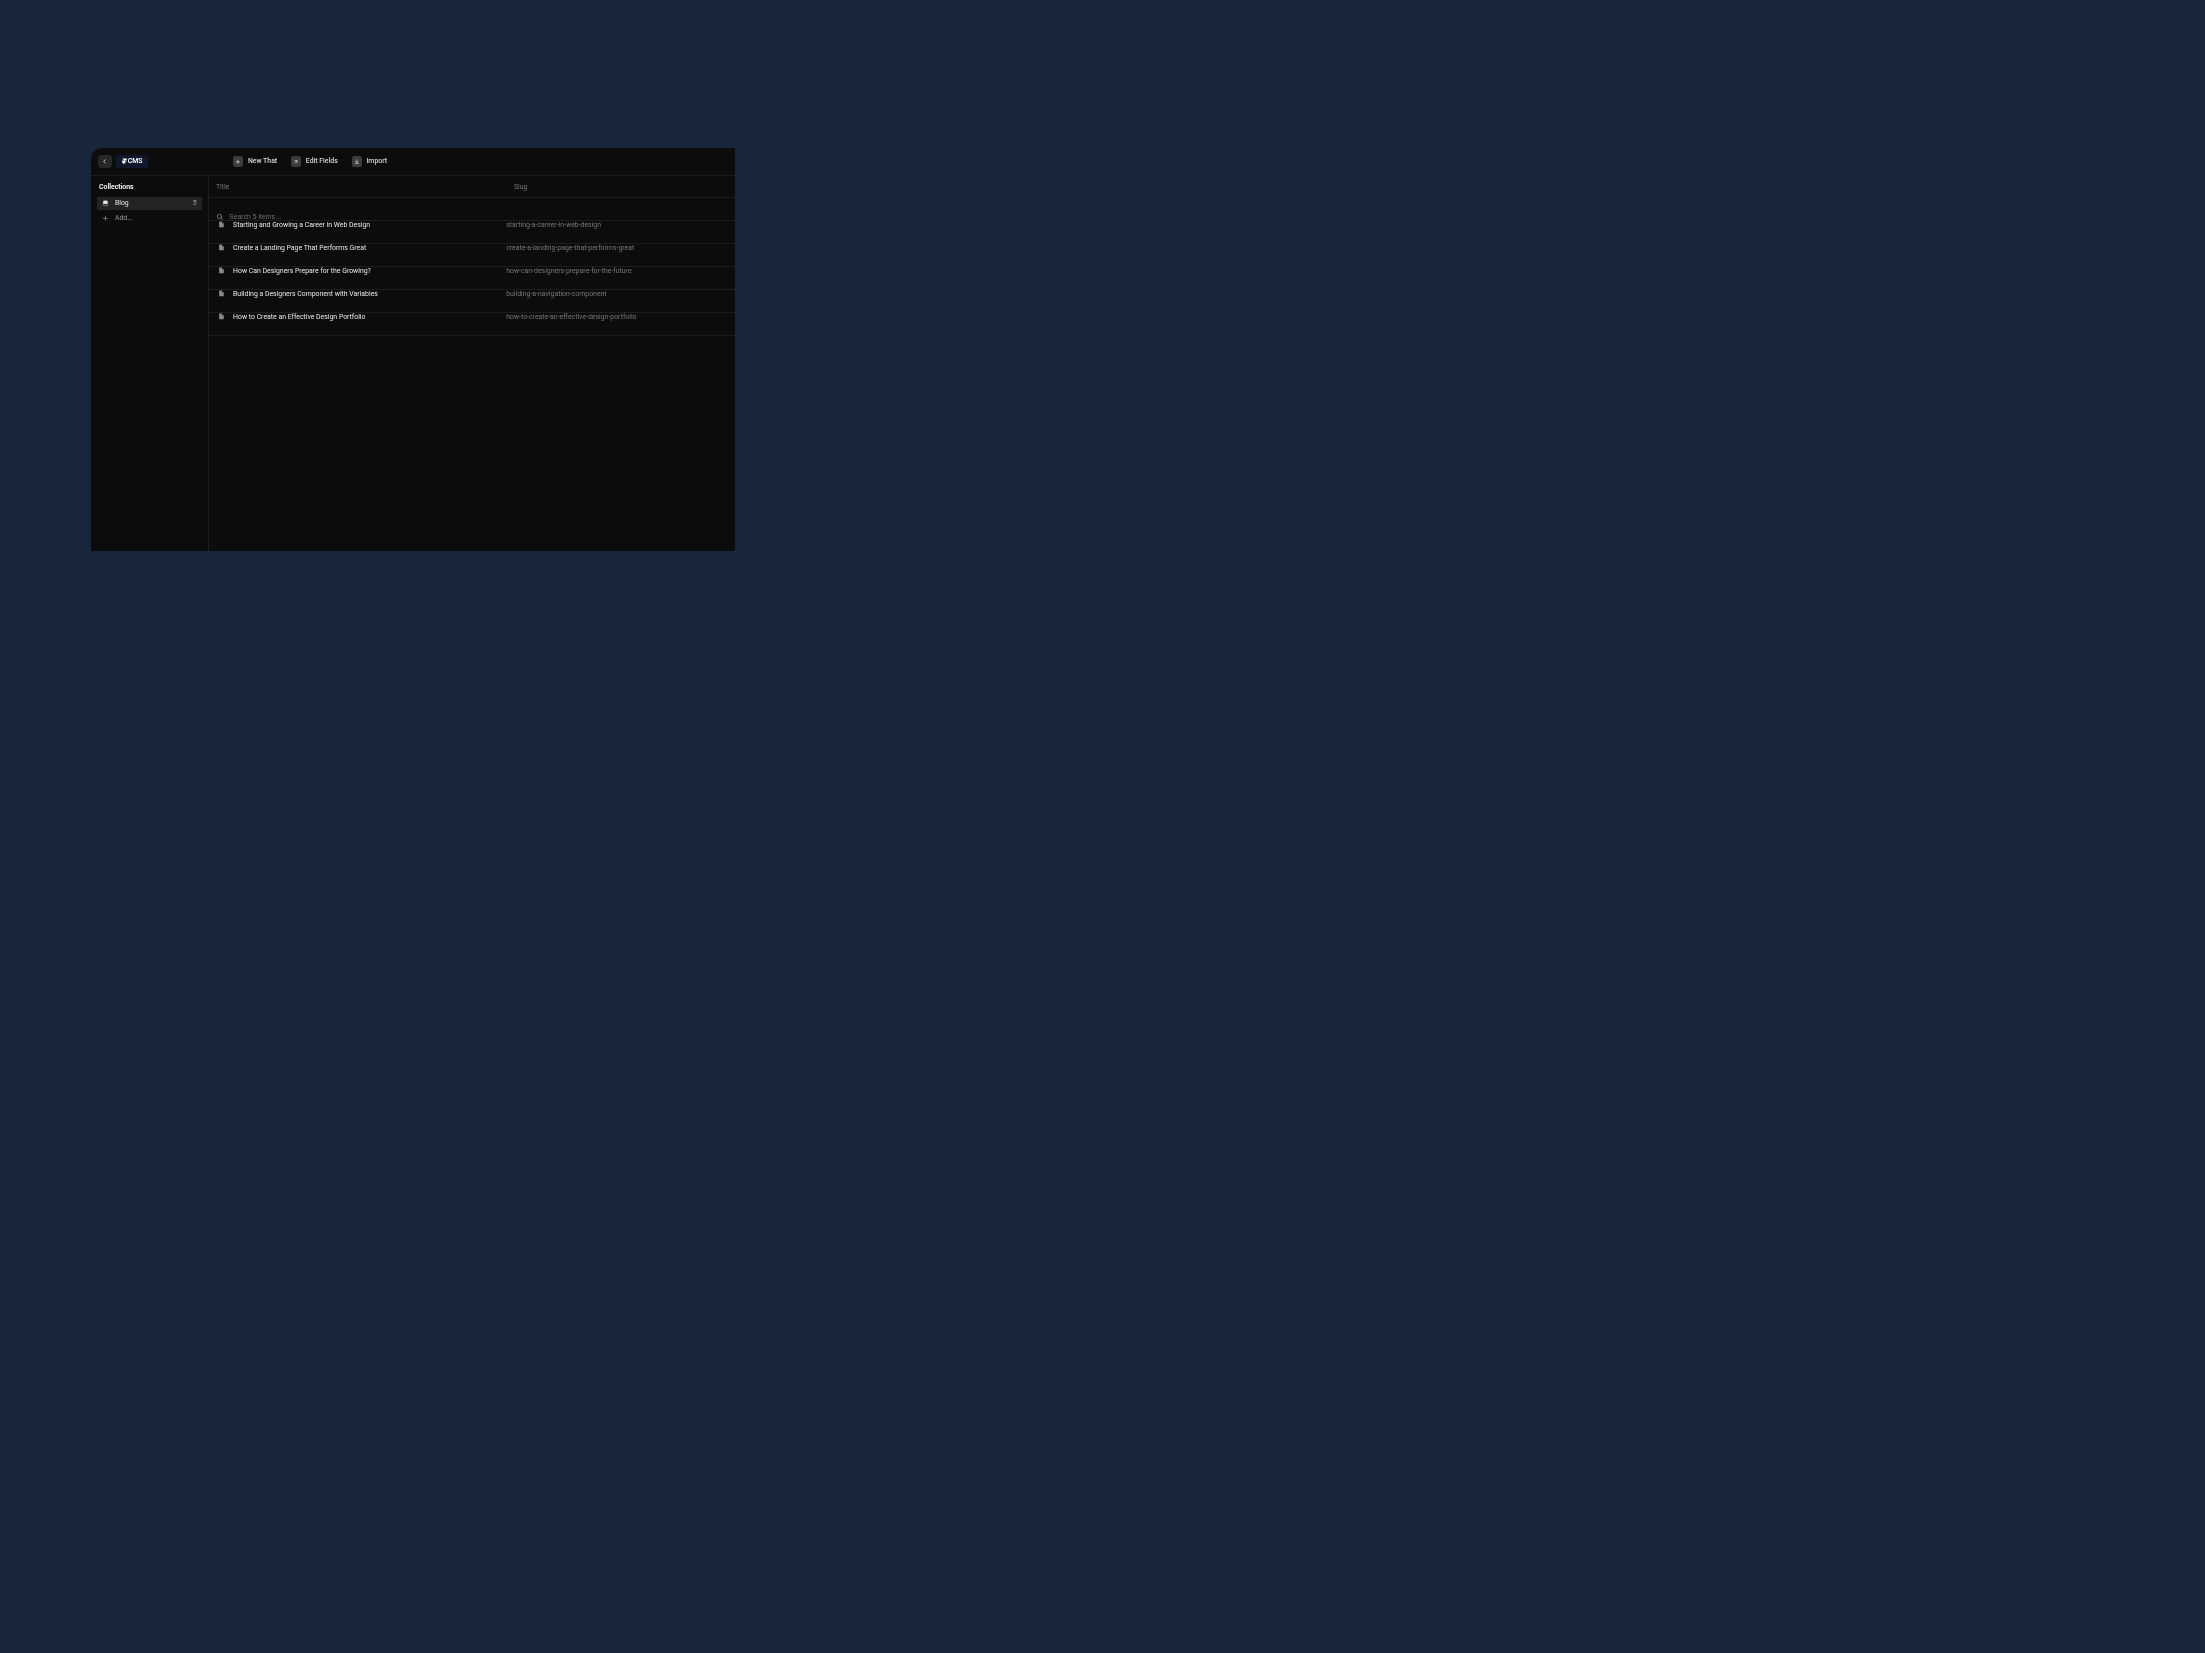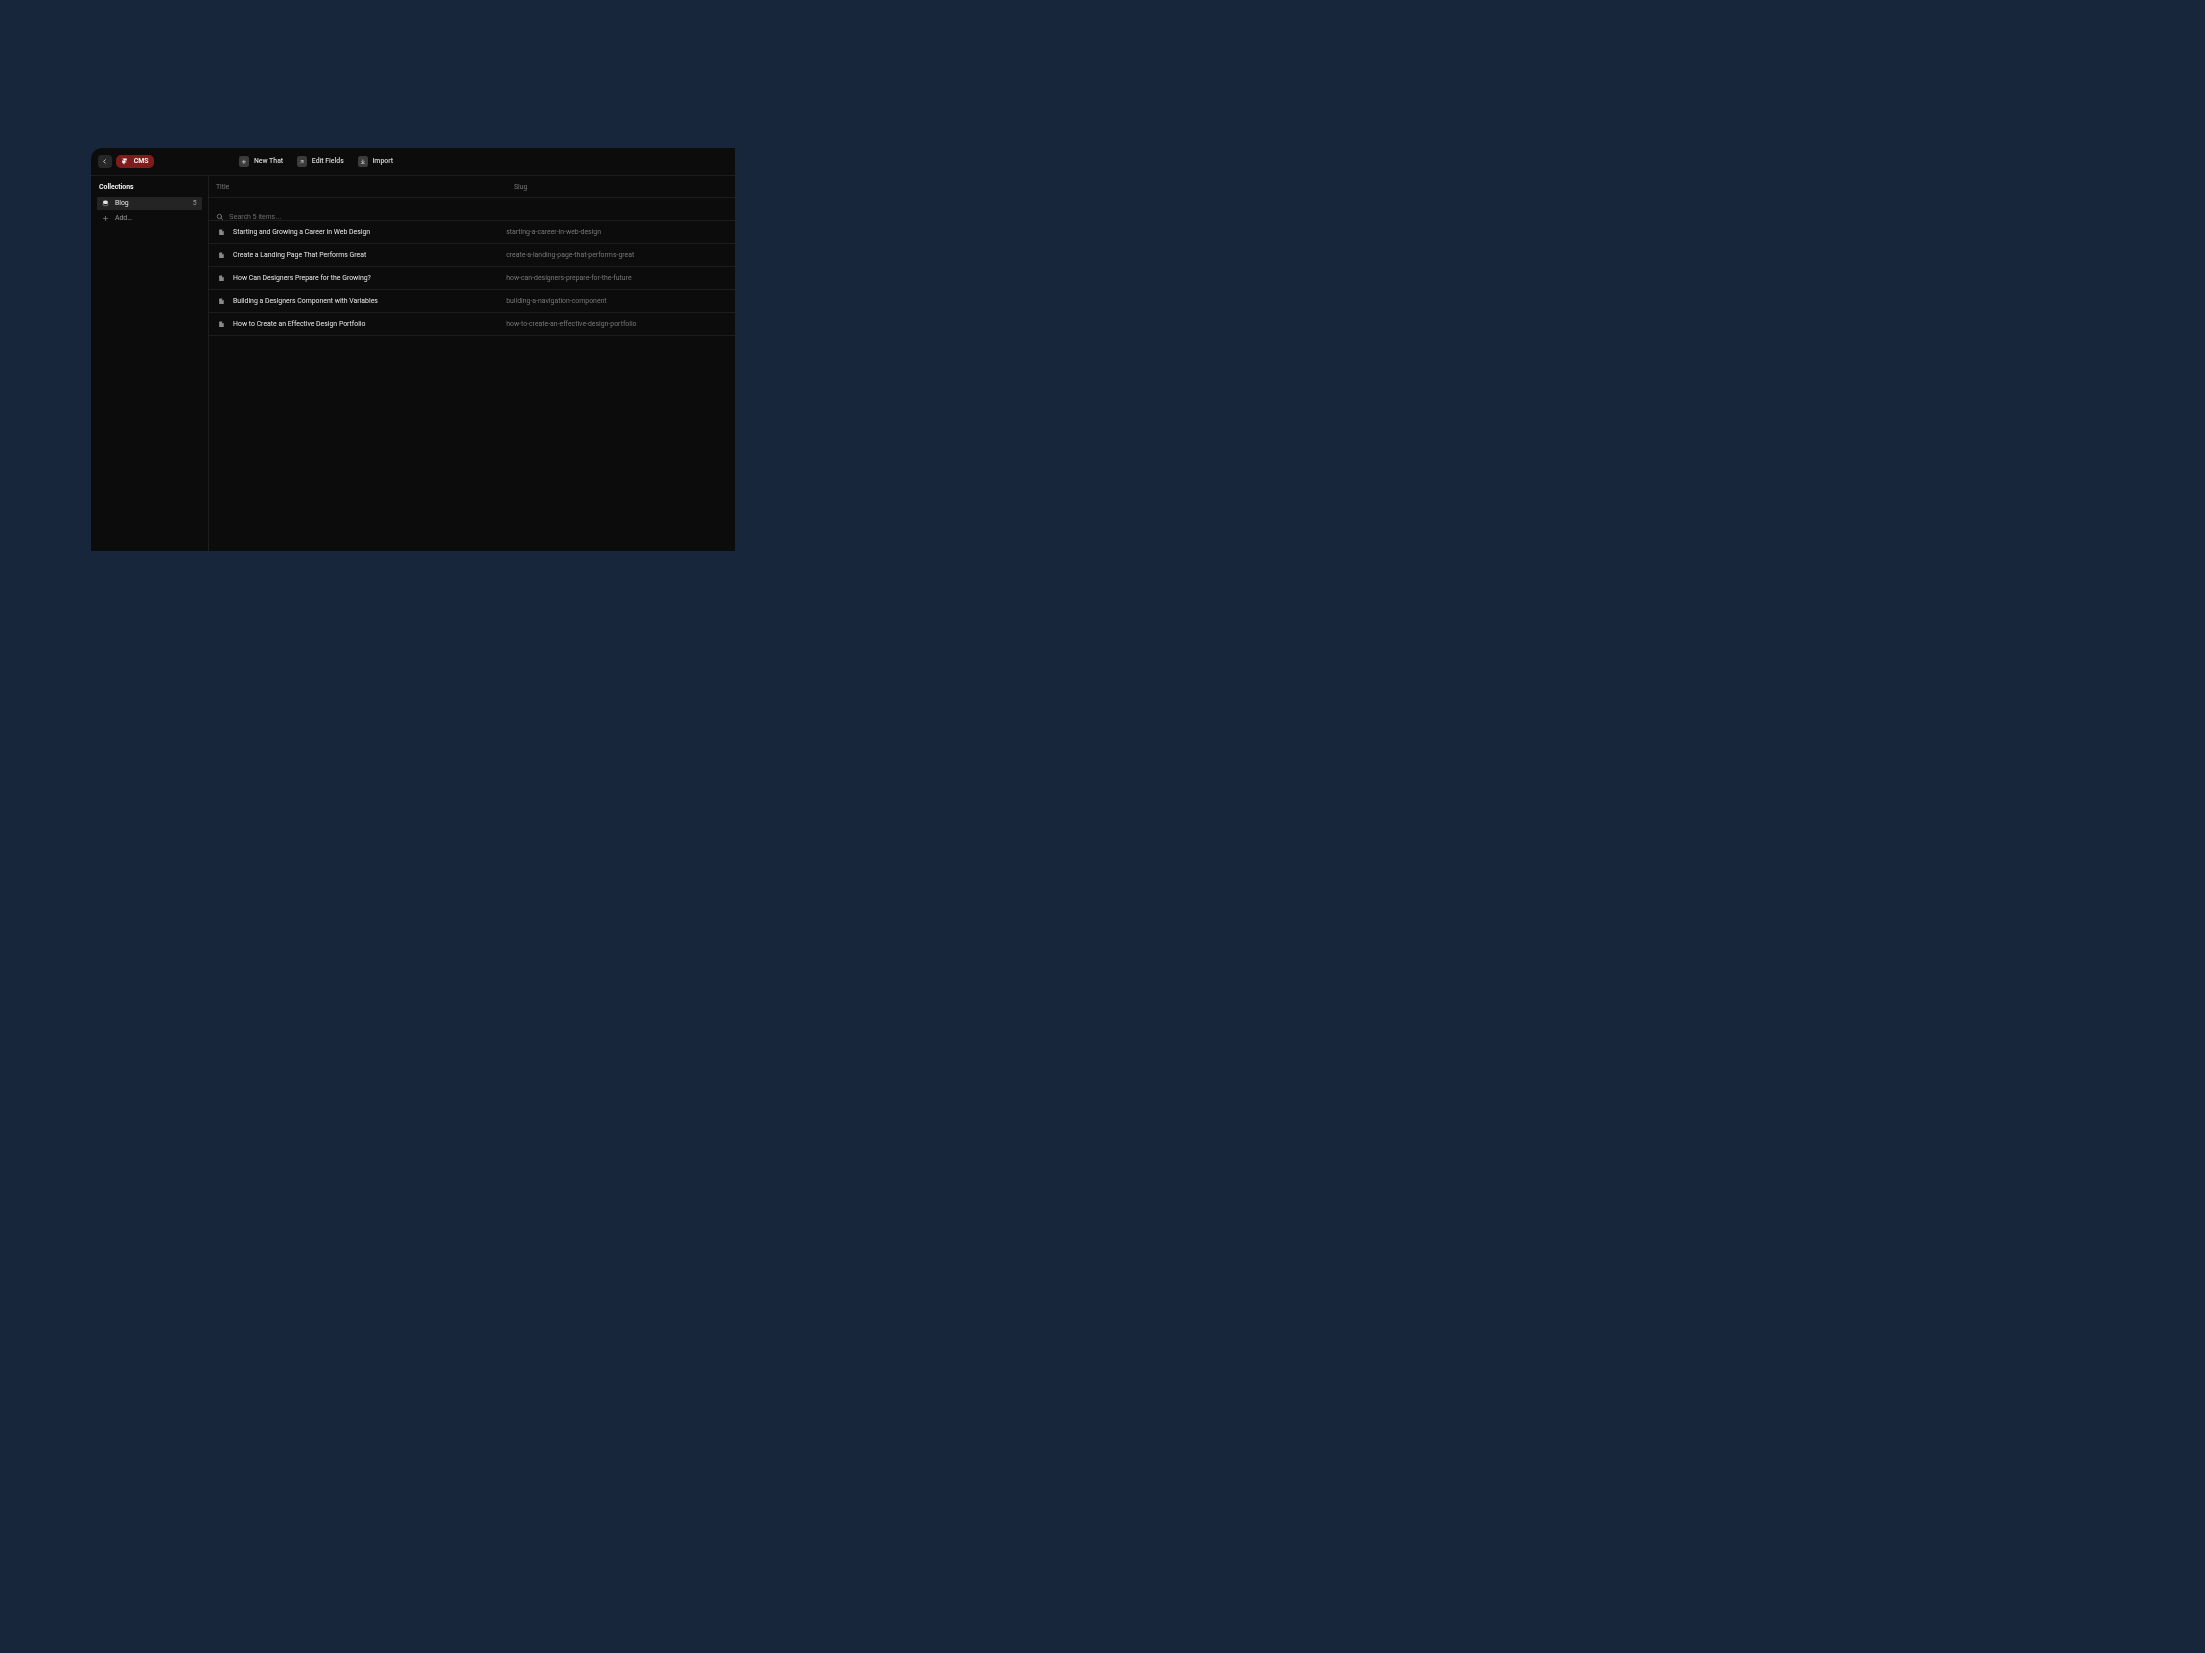--- a/index.html
+++ b/index.html
@@ -27,25 +27,25 @@
     }
     .icon-btn {
       height:13.8px; width:13.8px;
       background:#272727;
       border-radius:3.4px;
       display:flex; align-items:center; justify-content:center;
       color:#d6d6d6;
     }
     .cms-chip {
       height:13.8px;
-      background:#7f1d1d;
-      border-radius:5px;
+      background:#0f172a;
+      border-radius:0;
       display:flex; align-items:center;
       padding:0 5.7px 0 4.6px;
-      gap:6px;
+      gap:0;
       color:#fff;
       font-size:6.9px; font-weight:600;
     }
     .spacer { flex:0 0 71px; }
     .toolbar-btn {
       height:13.8px;
       display:flex; align-items:center;
       gap:4.6px;
       padding:0 4.6px;
       color:#d6d6d6;
@@ -101,21 +101,21 @@
     }
     .search-row input {
       background:transparent; border:none; outline:none;
       color:#e5e5e5; font-size:6.9px;
       width:230px;
     }
     .search-row input::placeholder { color:#6f6f6f; }
     .item-row {
       height:23px;
       border-bottom:0.6px solid #1d1d1d;
-      display:flex; align-items:center;
+      display:flex; align-items:flex-start;
       padding-left:6.9px;
       font-size:6.9px;
     }
     .item-row .ic { width:10.3px; display:flex; justify-content:center; color:#8a8a8a; }
     .item-row .title { width:280px; padding-left:6.9px; color:#e8e8e8; }
     .item-row .slug { color:#777; }
     svg { display:block; }
   </style>
 </head>
 <body>

